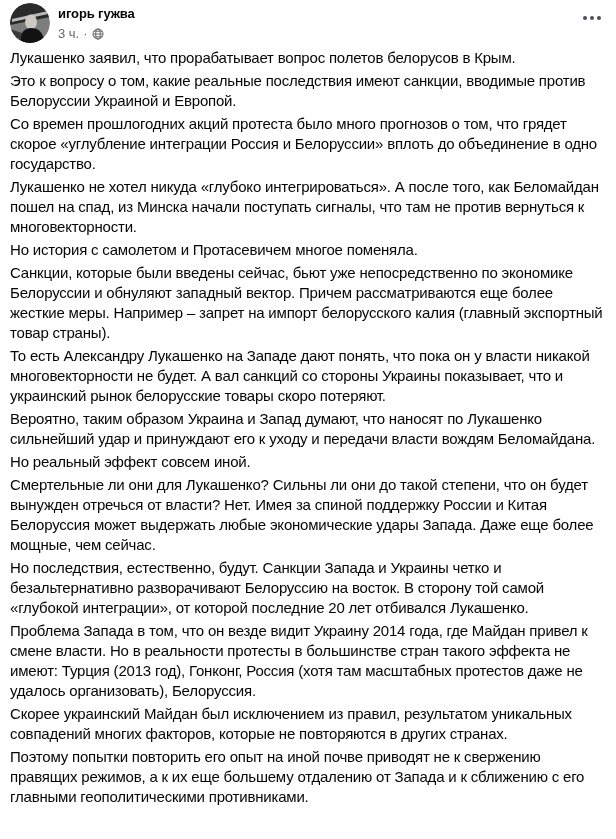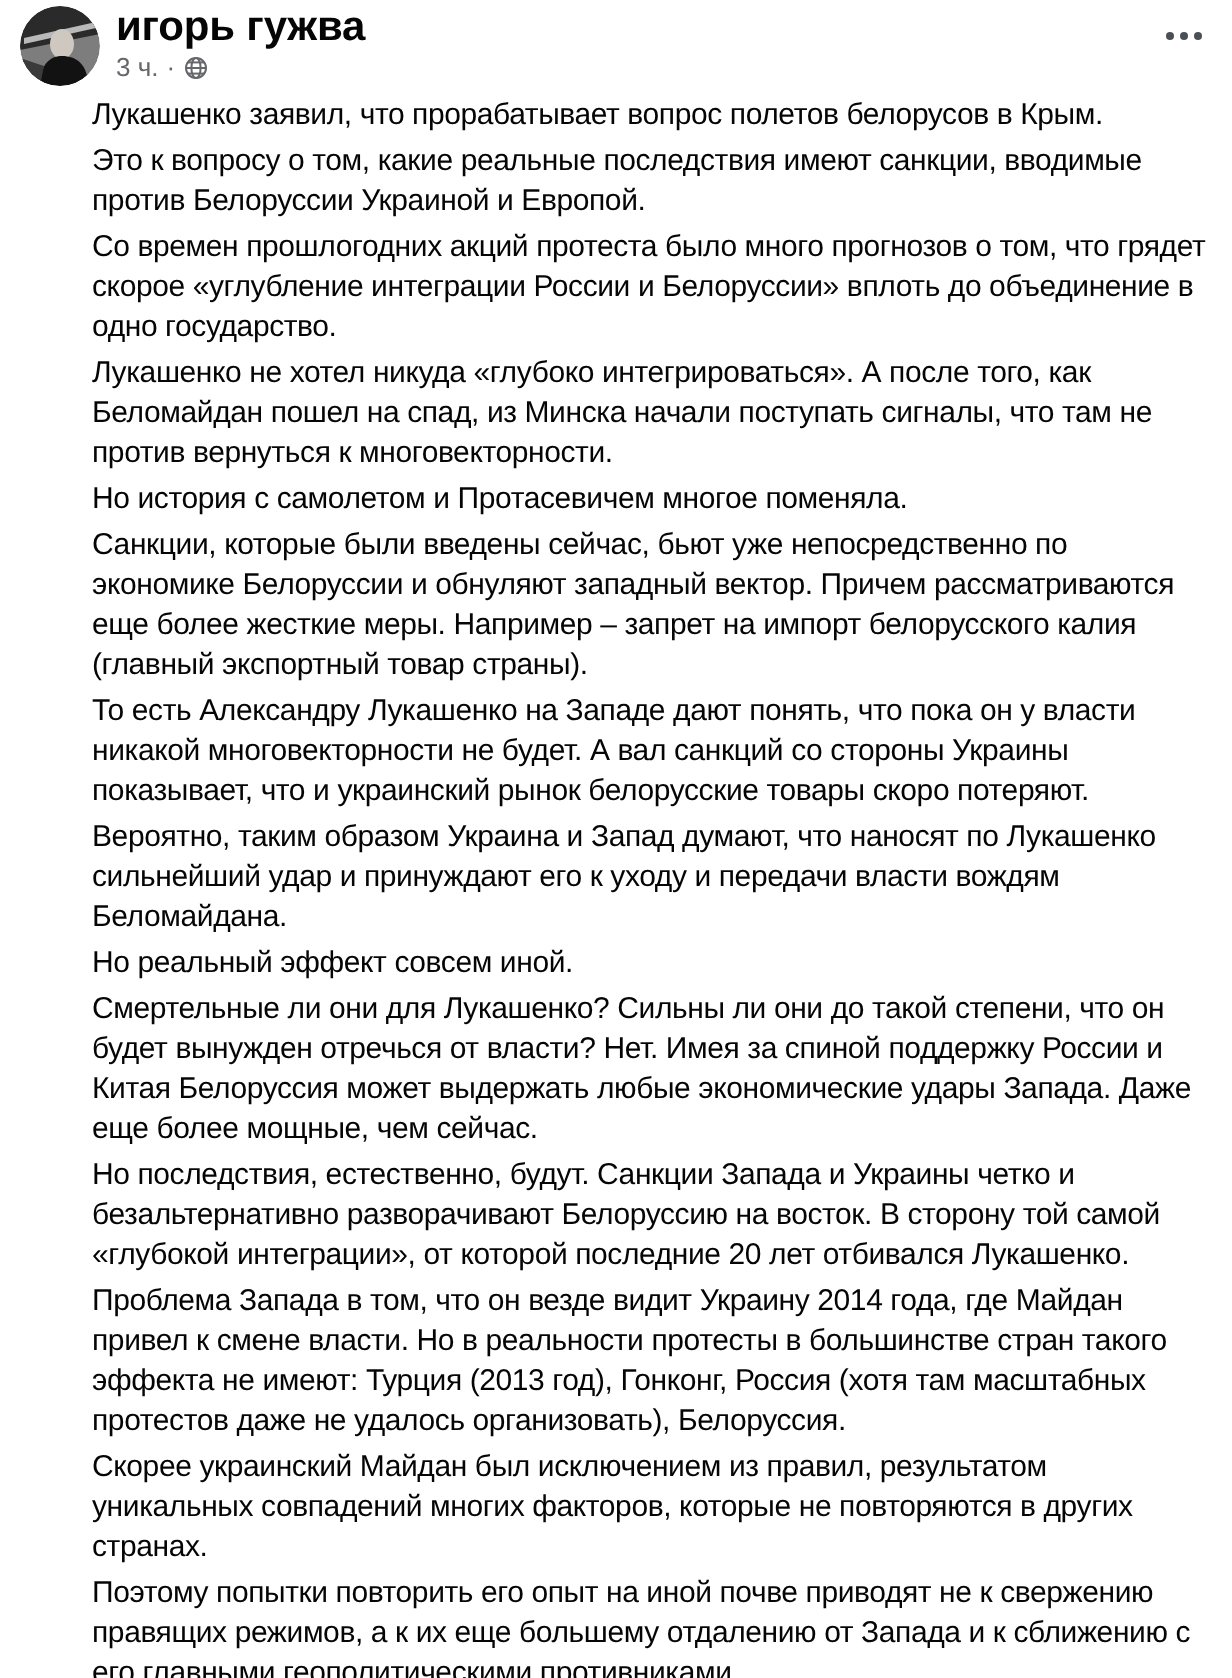--- a/index.html
+++ b/index.html
@@ -29,21 +29,21 @@
     overflow: hidden;
     flex-shrink: 0;
     cursor: pointer;
   }
   .avatar svg { display: block; }
   .header-info {
     margin-left: 8px;
     padding-top: 1px;
   }
   .author {
-    font-size: 21px;
+    font-size: 13px;
     font-weight: 700;
     color: #050505;
     line-height: 20px;
     letter-spacing: -0.1px;
     cursor: pointer;
   }
   .meta {
     display: flex;
     align-items: center;
     gap: 4px;
@@ -77,21 +77,20 @@
   .post-body {
     padding: 5px 10px 0 10px;
     font-size: 15px;
     line-height: 20px;
     letter-spacing: -0.2px;
     color: #050505;
   }
   .post-body .para {
     margin-bottom: 3px;
     white-space: pre-wrap;
-    margin-left: 36px;
   }
 </style>
 </head>
 <body>
 
 <div class="post">
 
   <div class="post-header">
 
     <div class="avatar">
@@ -133,21 +132,21 @@
       <span class="dot"></span>
       <span class="dot"></span>
       <span class="dot"></span>
     </div>
 
   </div>
 
   <div class="post-body">
     <div class="para">Лукашенко заявил, что прорабатывает вопрос полетов белорусов в Крым.</div>
     <div class="para">Это к вопросу о том, какие реальные последствия имеют санкции, вводимые против Белоруссии Украиной и Европой.</div>
-    <div class="para">Со времен прошлогодних акций протеста было много прогнозов о том, что грядет скорое «углубление интеграции России и Белоруссии» вплоть до объединение в одно государство.</div>
+    <div class="para">Со времен прошлогодних акций протеста было много прогнозов о том, что грядет скорое «углубление интеграции Россия и Белоруссии» вплоть до объединение в одно государство.</div>
     <div class="para">Лукашенко не хотел никуда «глубоко интегрироваться». А после того, как Беломайдан пошел на спад, из Минска начали поступать сигналы, что там не против вернуться к многовекторности.</div>
     <div class="para">Но история с самолетом и Протасевичем многое поменяла.</div>
     <div class="para">Санкции, которые были введены сейчас, бьют уже непосредственно по экономике Белоруссии и обнуляют западный вектор. Причем рассматриваются еще более жесткие меры. Например – запрет на импорт белорусского калия (главный экспортный товар страны).</div>
     <div class="para">То есть Александру Лукашенко на Западе дают понять, что пока он у власти никакой многовекторности не будет. А вал санкций со стороны Украины показывает, что и украинский рынок белорусские товары скоро потеряют.</div>
     <div class="para">Вероятно, таким образом Украина и Запад думают, что наносят по Лукашенко сильнейший удар и принуждают его к уходу и передачи власти вождям Беломайдана.</div>
     <div class="para">Но реальный эффект совсем иной.</div>
     <div class="para">Смертельные ли они для Лукашенко? Сильны ли они до такой степени, что он будет вынужден отречься от власти? Нет. Имея за спиной поддержку России и Китая Белоруссия может выдержать любые экономические удары Запада. Даже еще более мощные, чем сейчас.</div>
     <div class="para">Но последствия, естественно, будут. Санкции Запада и Украины четко и безальтернативно разворачивают Белоруссию на восток. В сторону той самой «глубокой интеграции», от которой последние 20 лет отбивался Лукашенко.</div>
     <div class="para">Проблема Запада в том, что он везде видит Украину 2014 года, где Майдан привел к смене власти. Но в реальности протесты в большинстве стран такого эффекта не имеют: Турция (2013 год), Гонконг, Россия (хотя там масштабных протестов даже не удалось организовать), Белоруссия.</div>
     <div class="para">Скорее украинский Майдан был исключением из правил, результатом уникальных совпадений многих факторов, которые не повторяются в других странах.</div>

